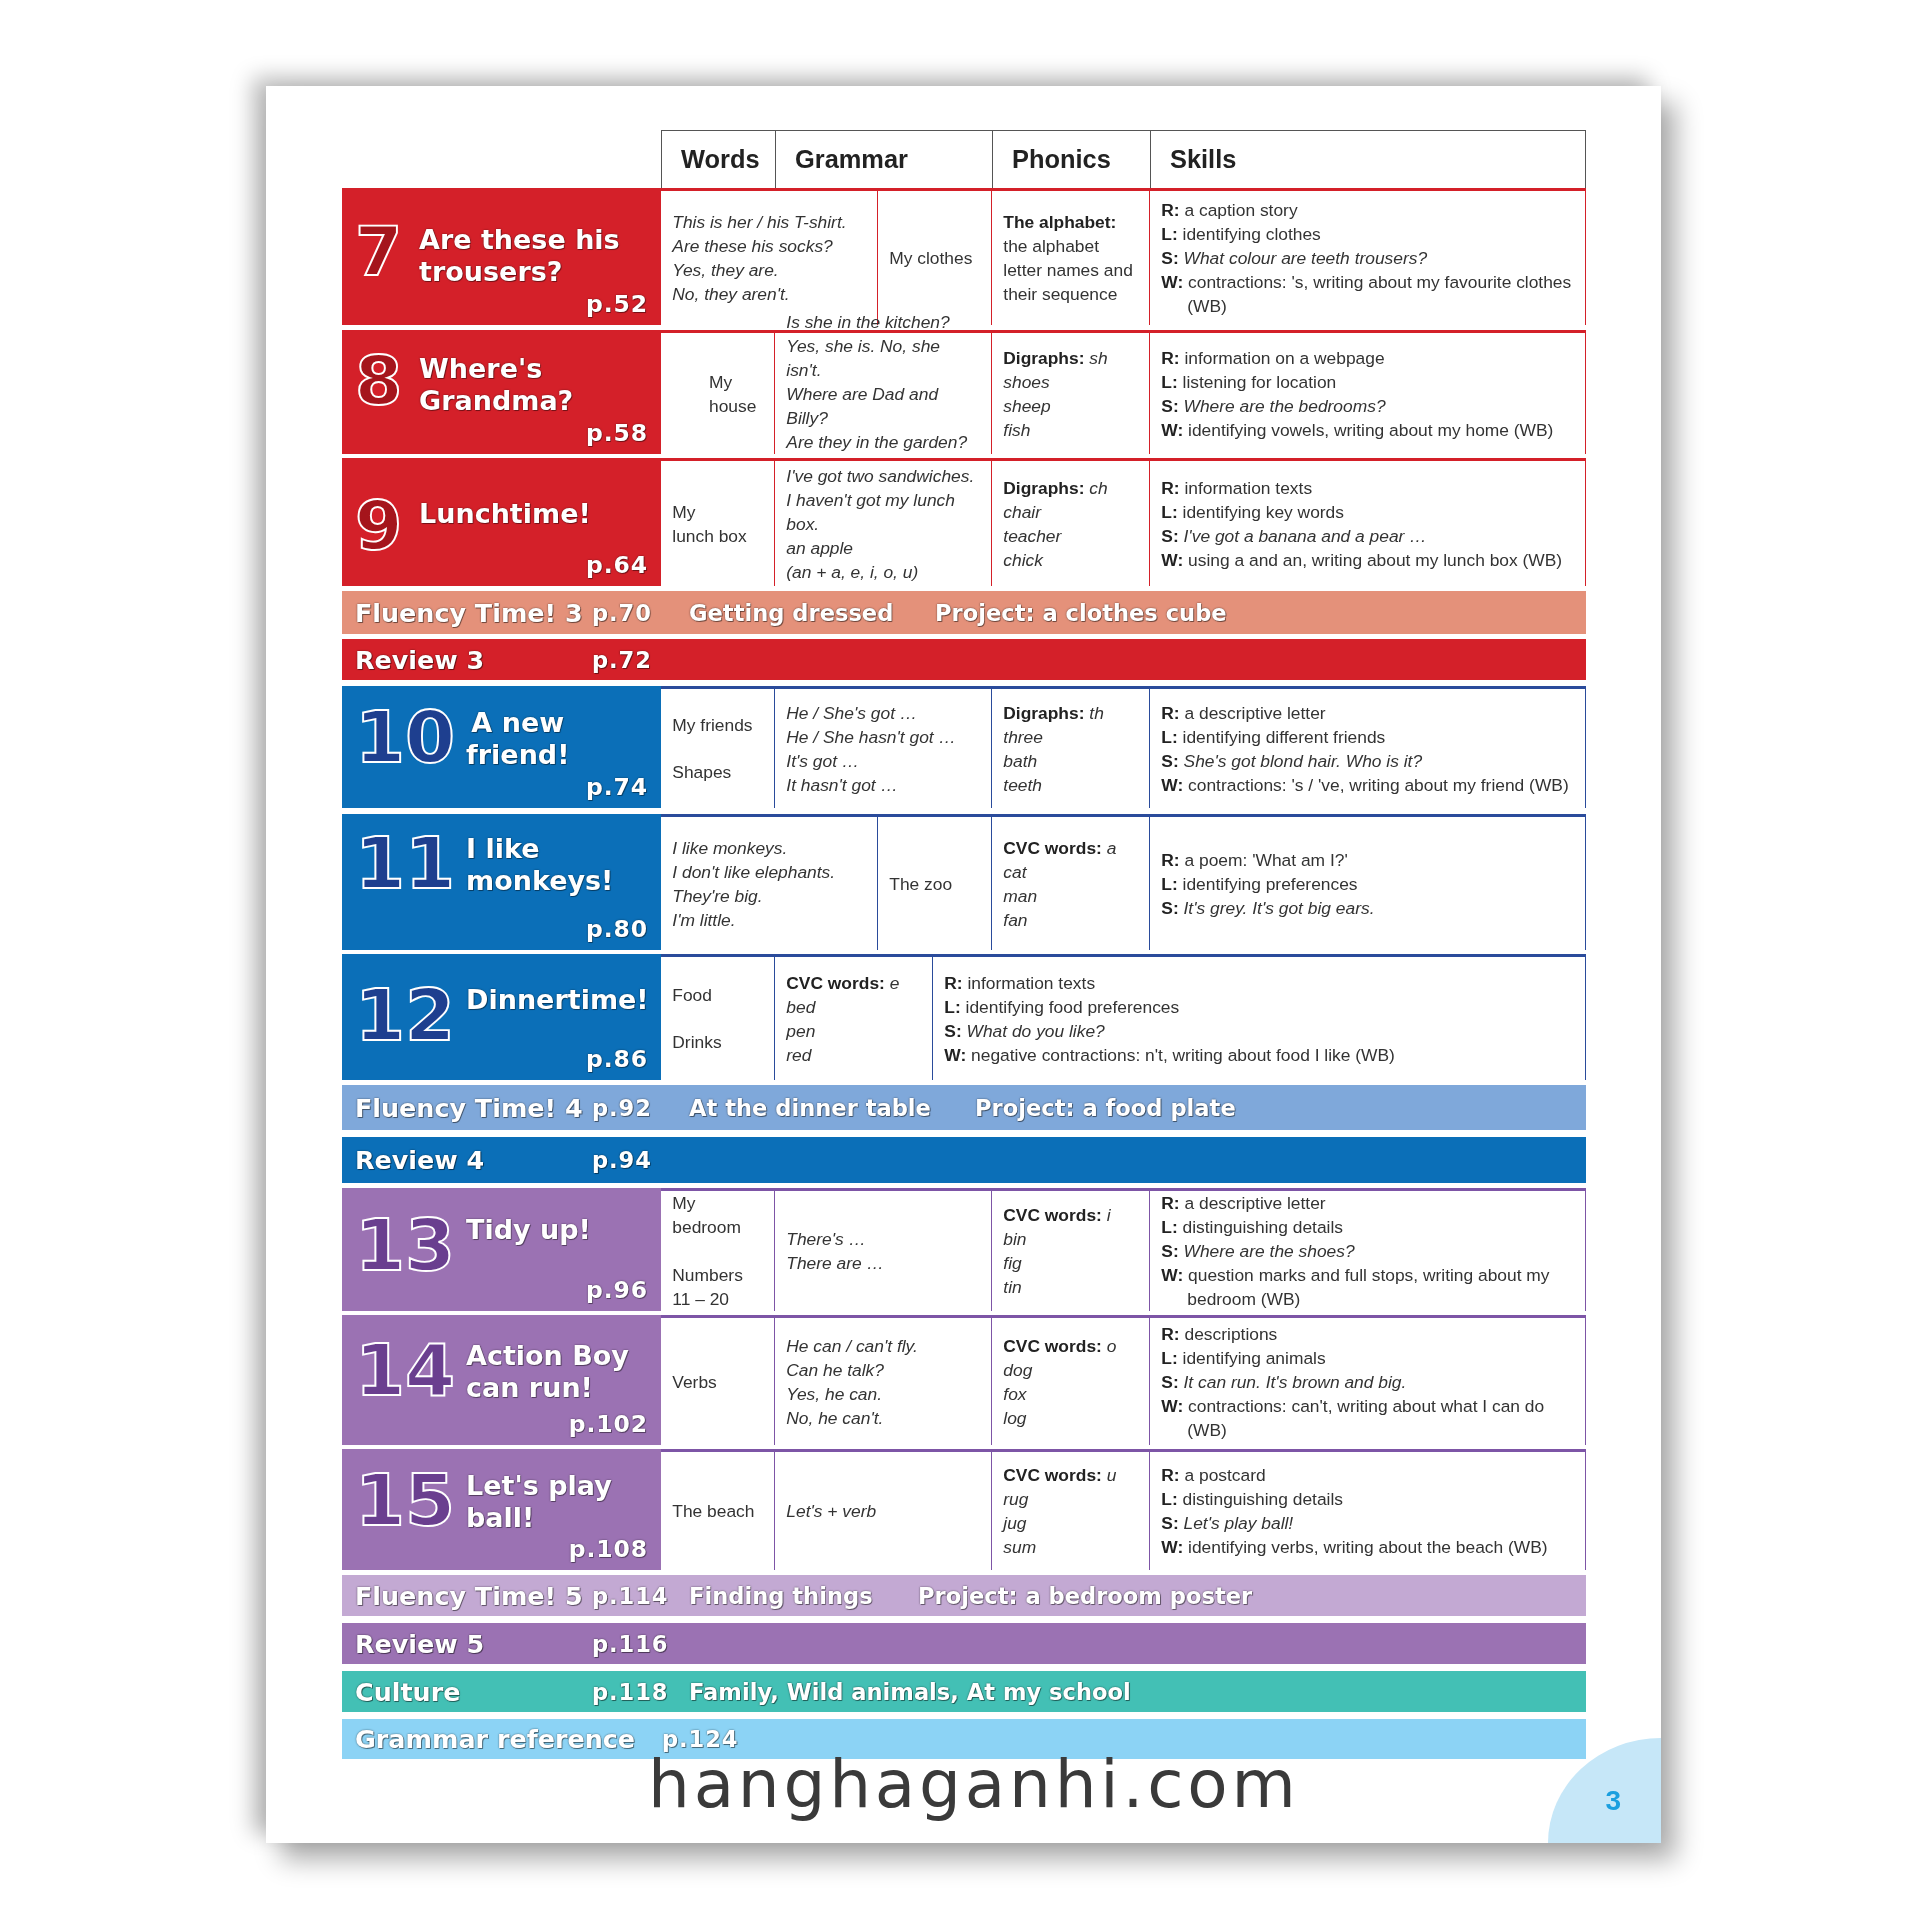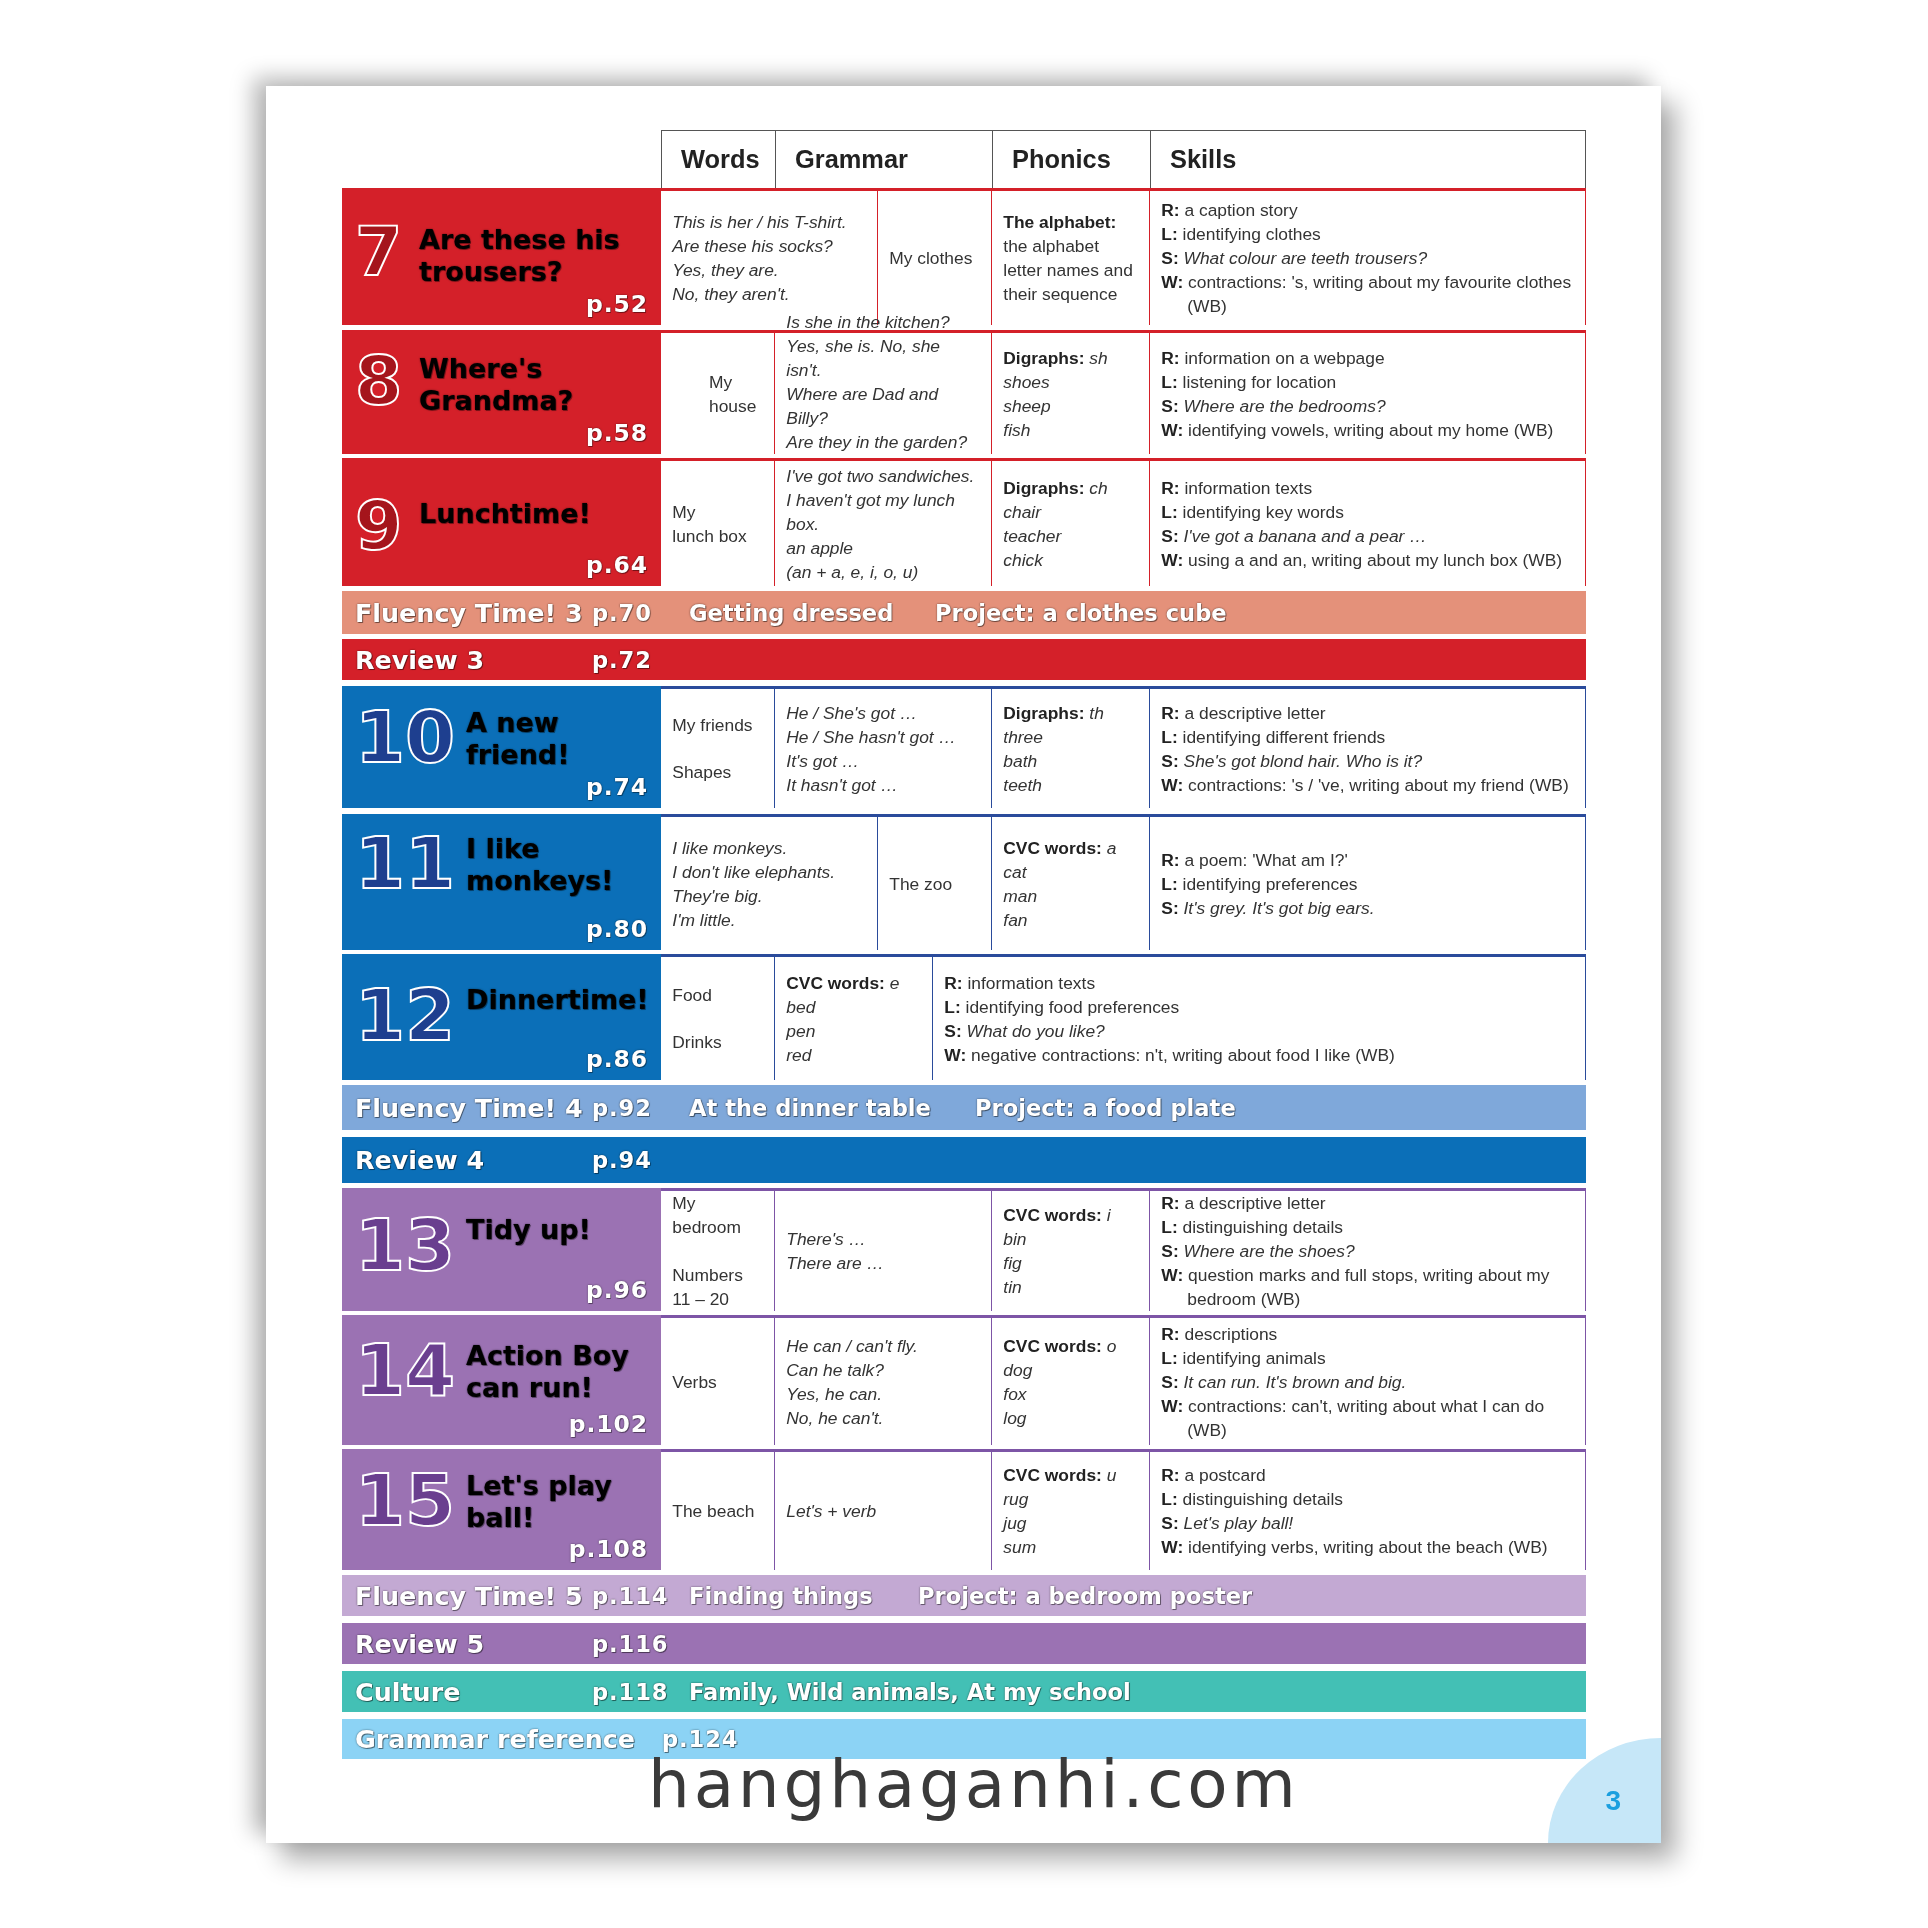--- a/index.html
+++ b/index.html
@@ -24,21 +24,21 @@
     border: 1.9px solid #555; border-bottom: none; display: flex; background: #fff; }
   .header-cell { height: 100%; display: flex; align-items: center; padding-left: 19px;
     font-size: 25.4px; font-weight: bold; color: #222; border-right: 1.9px solid #555; }
   .header-cell:last-child { border-right: none; }
 
   .unit-row { position: absolute; left: 342px; width: 1244px; display: flex; }
   .unit-title-block { position: relative; width: 319px; height: 100%; color: #fff; }
   .unit-num { position: absolute; left: 13px; font-weight: bold; font-family: "DejaVu Sans", sans-serif;
     -webkit-text-stroke: 1.9px #fff; color: transparent; line-height: 1; }
   .unit-name { position: absolute; left: 77px; font-weight: bold; font-size: 27px; line-height: 32px;
-    font-family: "DejaVu Sans", sans-serif; color: #000000; text-shadow: 0 0 1.9px rgba(0,0,0,0.55), 0.9px 0.9px 0 rgba(0,0,0,0.35); }
+    font-family: "DejaVu Sans", sans-serif; color: #ffffff; text-shadow: 0 0 1.9px rgba(0,0,0,0.55), 0.9px 0.9px 0 rgba(0,0,0,0.35); }
   .unit-page { position: absolute; right: 13px; bottom: 7.5px; font-weight: bold; font-size: 23.5px;
     font-family: "DejaVu Sans", sans-serif; color: #fff; text-shadow: 0 0 1.9px rgba(0,0,0,0.55), 0.9px 0.9px 0 rgba(0,0,0,0.35); letter-spacing: 0.9px; }
 
   .cells { flex: 1; display: flex; background: #fff; height: 100%; border-top: 3.8px solid; border-right: 1.9px solid; }
   .cell { height: 100%; padding: 0 11.3px; font-size: 17.4px; line-height: 24px; color: #333;
     display: flex; flex-direction: column; justify-content: center; border-right: 1.4px solid; }
   .cell:last-child { border-right: none; }
   .c-words { width: 114px; }
   .c-grammar { width: 217px; font-style: italic; }
   .c-phonics { width: 158px; }
@@ -173,21 +173,21 @@
           <div class="skill-line"><span class="b">R:</span> <span>information texts</span></div>
           <div class="skill-line"><span class="b">L:</span> <span>identifying key words</span></div>
           <div class="skill-line"><span class="b">S:</span> <span class="ital">I've got a banana and a pear …</span></div>
           <div class="skill-line"><span class="b">W:</span> <span>using a and an, writing about my lunch box (WB)</span></div>
         </div>
       </div>
     </div>
     <div class="unit-row" style="top: 686px; height: 122px;">
       <div class="unit-title-block" style="background: rgb(11, 111, 184);">
         <div class="unit-num" style="font-size: 72px; top: 15px; color: rgb(30, 63, 143); -webkit-text-stroke: 1.9px rgb(255, 255, 255);">10</div>
-        <div class="unit-name" style="top: 21px; left: 124px;">
+        <div class="unit-name" style="top: 21px; left: 124px; text-align: center;">
           <div>A new</div>
           <div>friend!</div>
         </div>
         <div class="unit-page">p.74</div>
       </div>
       <div class="cells" style="border-top-color: rgb(42, 75, 155); border-right-color: rgb(42, 75, 155);">
         <div class="cell c-words" style="border-right-color: rgb(42, 75, 155);">
           <div>My friends</div>
           <div class="gap"></div>
           <div>Shapes</div>

